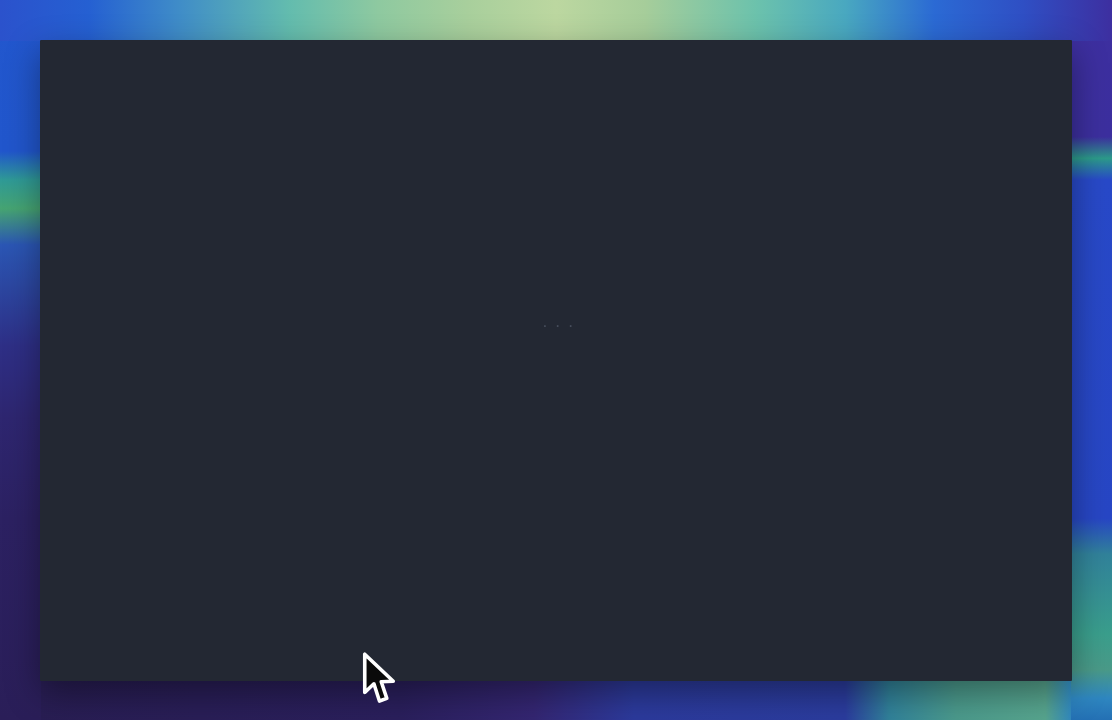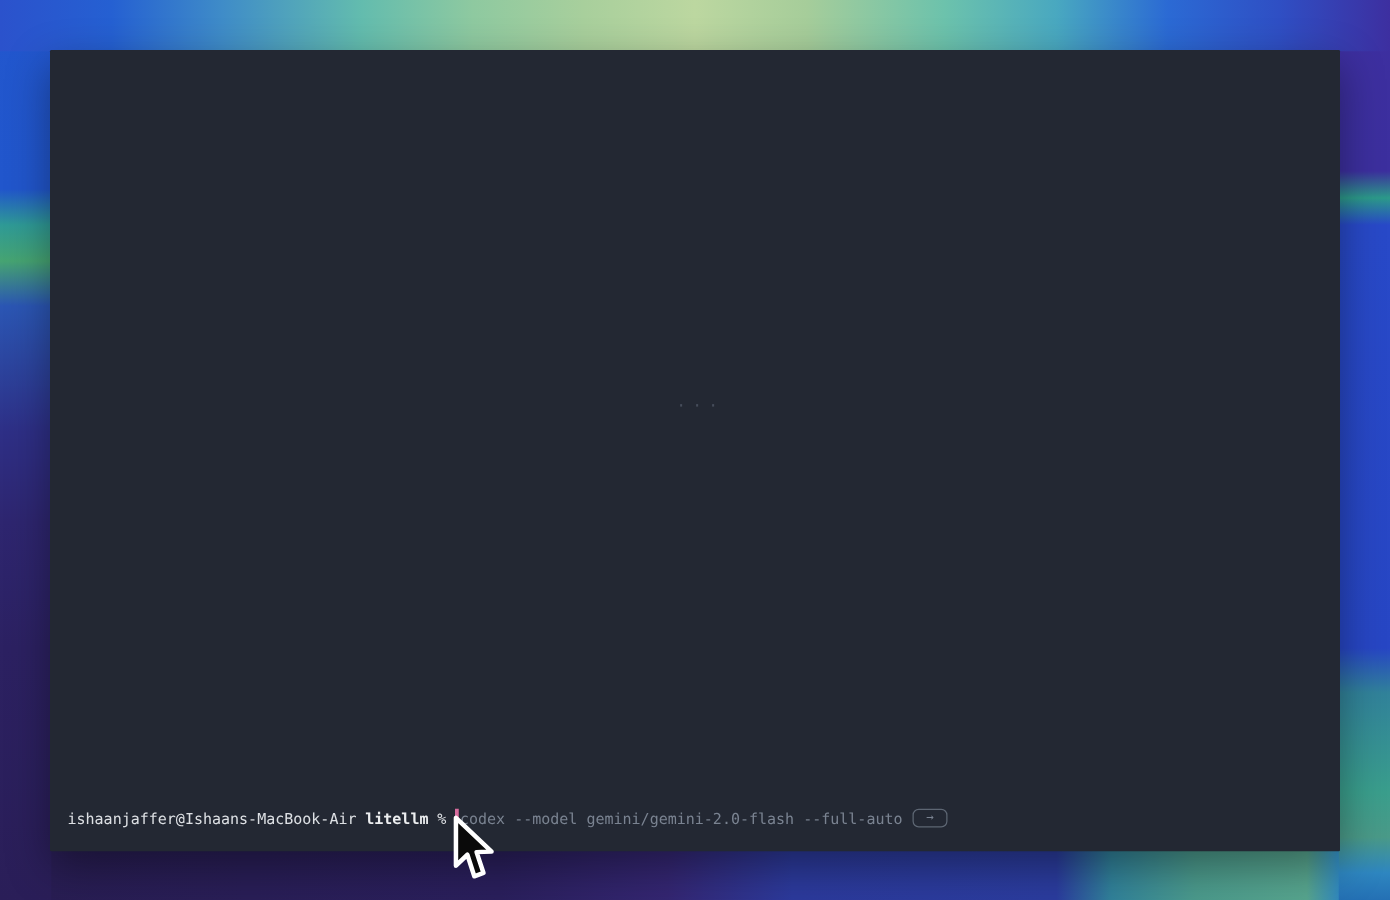--- a/index.html
+++ b/index.html
@@ -97,28 +97,18 @@
 </style>
 </head>
 <body>
 
 <div class="desktop"></div>
 
 <div class="terminal">
 
   <span class="center-indicator">···</span>
 
-  <div class="prompt-line">
-    <span class="tok-host">ishaanjaffer@Ishaans-MacBook-Air</span>
-    <span class="tok-cwd">litellm</span>
-    <span class="tok-sym">%</span>
-    <span class="caret"></span>
-    <span class="suggestion">codex --model gemini/gemini-2.0-flash --full-auto</span>
-    <span class="hint-badge">
-      <span>→</span>
-    </span>
-  </div>
 
 </div>
 
 <svg class="mouse-cursor" viewBox="0 0 24 37" xmlns="http://www.w3.org/2000/svg">
   <path d="M2.5 2 L2.5 27.5 L8.6 21.7 L12.3 33.2 L17.2 31.4 L13.5 20.3 L21.5 20 Z" fill="#0a0a0a" stroke="#ffffff" stroke-width="2.4" stroke-linejoin="round"></path>
 </svg>
 
 </body></html>

